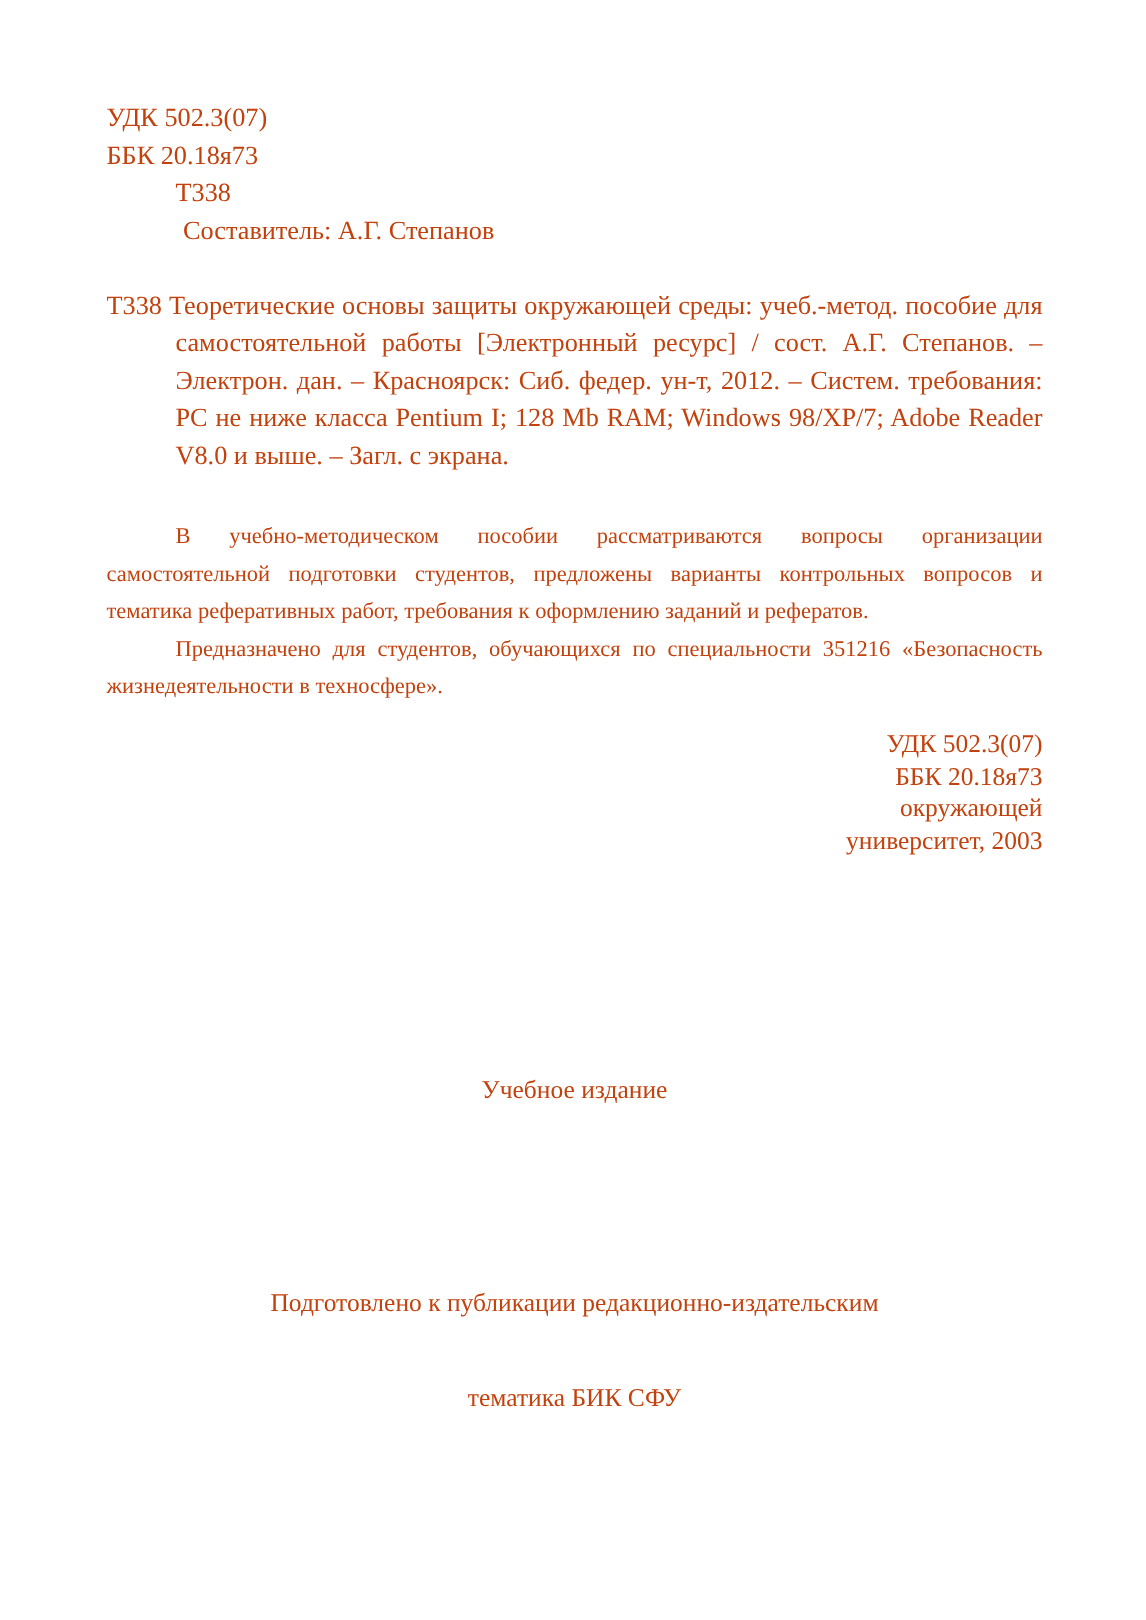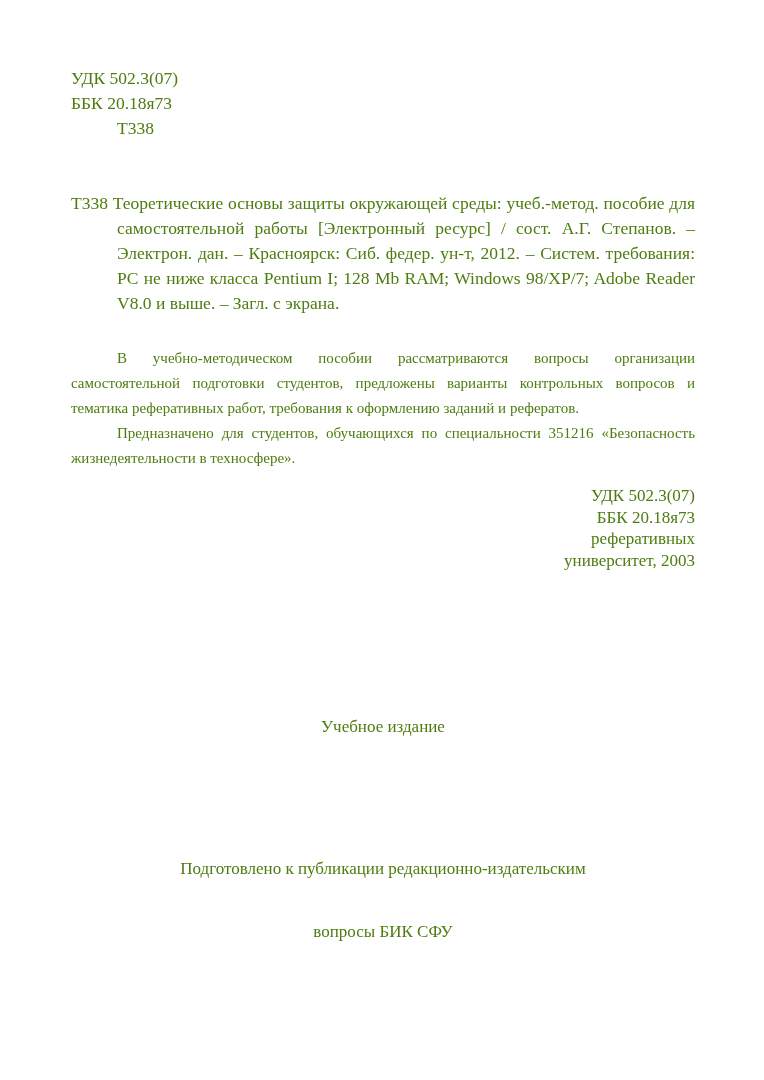--- a/index.html
+++ b/index.html
@@ -1,21 +1,21 @@
 <!DOCTYPE html>
 <html><head>
 <meta charset="utf-8">
 <style>
   html, body { margin: 0; padding: 0; background: #ffffff; }
   .page {
     position: relative;
     width: 764px;
     height: 1080px;
     background: #ffffff;
-    color: #4d7c0f;
+    color: #c2410c;
     font-family: "Liberation Serif", "DejaVu Serif", serif;
     overflow: hidden;
   }
   .abs { position: absolute; }
 
   
   .header-codes { top: 66px; left: 71px; font-size: 17.5px; line-height: 25px; }
   .auth-sign-line { padding-left: 46px; }
   .compiler-line { padding-left: 51px; }
 
@@ -59,42 +59,43 @@
 </style>
 </head>
 <body>
 
 <div class="page">
 
   <div class="abs header-codes">
     <div>УДК 502.3(07)</div>
     <div>ББК 20.18я73</div>
     <div class="auth-sign-line">Т338</div>
+    <div class="compiler-line">Составитель: А.Г. Степанов</div>
   </div>
 
   <p class="abs biblio"><span>Т338</span> <b>Теоретические</b> <span>основы защиты окружающей среды: учеб.-метод. пособие для самостоятельной работы [Электронный ресурс] / сост. А.Г. Степанов. – Электрон. дан. – Красноярск: Сиб. федер. ун-т, 2012. – Систем. требования: PC не ниже класса Pentium I; 128 Mb RAM; Windows 98/XP/7; Adobe Reader V8.0 и выше. – Загл. с экрана.</span></p>
 
   <div class="abs annotation">
     <p><b>В учебно-методическом пособии</b> <span>рассматриваются вопросы организации самостоятельной подготовки студентов, предложены варианты контрольных вопросов и тематика реферативных работ, требования к оформлению заданий и рефератов.</span></p>
     <p>Предназначено для студентов, обучающихся по специальности 351216 «Безопасность жизнедеятельности в техносфере».</p>
   </div>
 
   <div class="abs copyright">
     <div>УДК 502.3(07)</div>
     <div>ББК 20.18я73</div>
-    <div>реферативных</div>
+    <div>окружающей</div>
     <div>университет, 2003</div>
   </div>
 
   <div class="abs imprint">
     <div class="group-edition">Учебное издание</div>
 
     <div class="group-prepared">
       <div>Подготовлено к публикации редакционно-издательским</div>
-      <div>вопросы БИК СФУ</div>
+      <div>тематика БИК СФУ</div>
     </div>
 
     <div class="group-signed">
       
       
     </div>
 
     
   </div>
 

